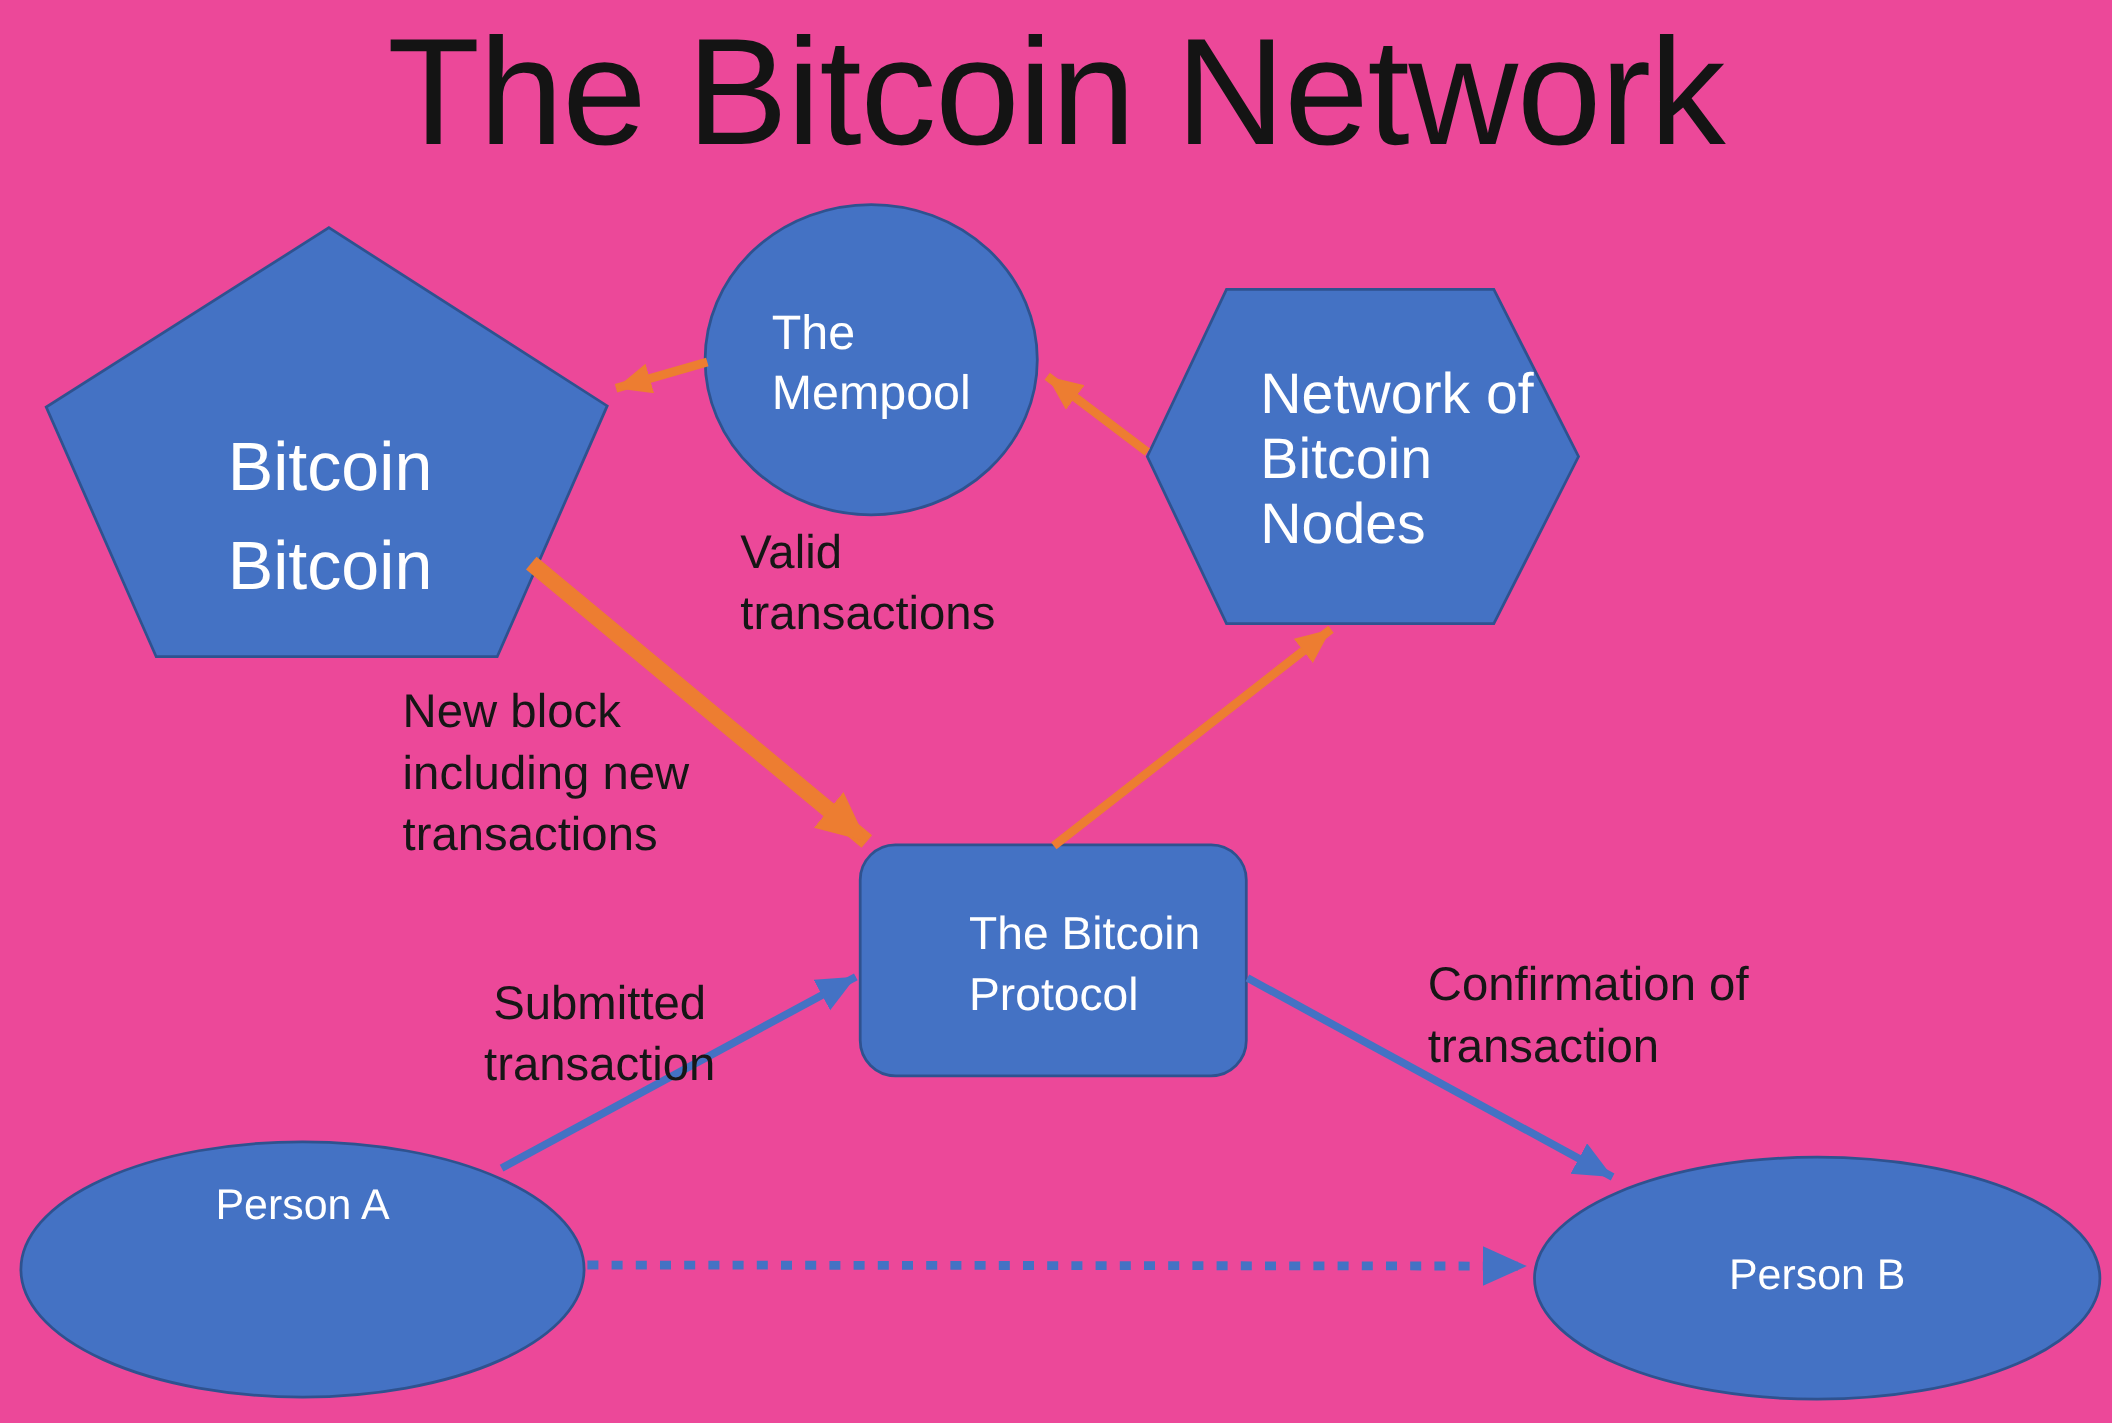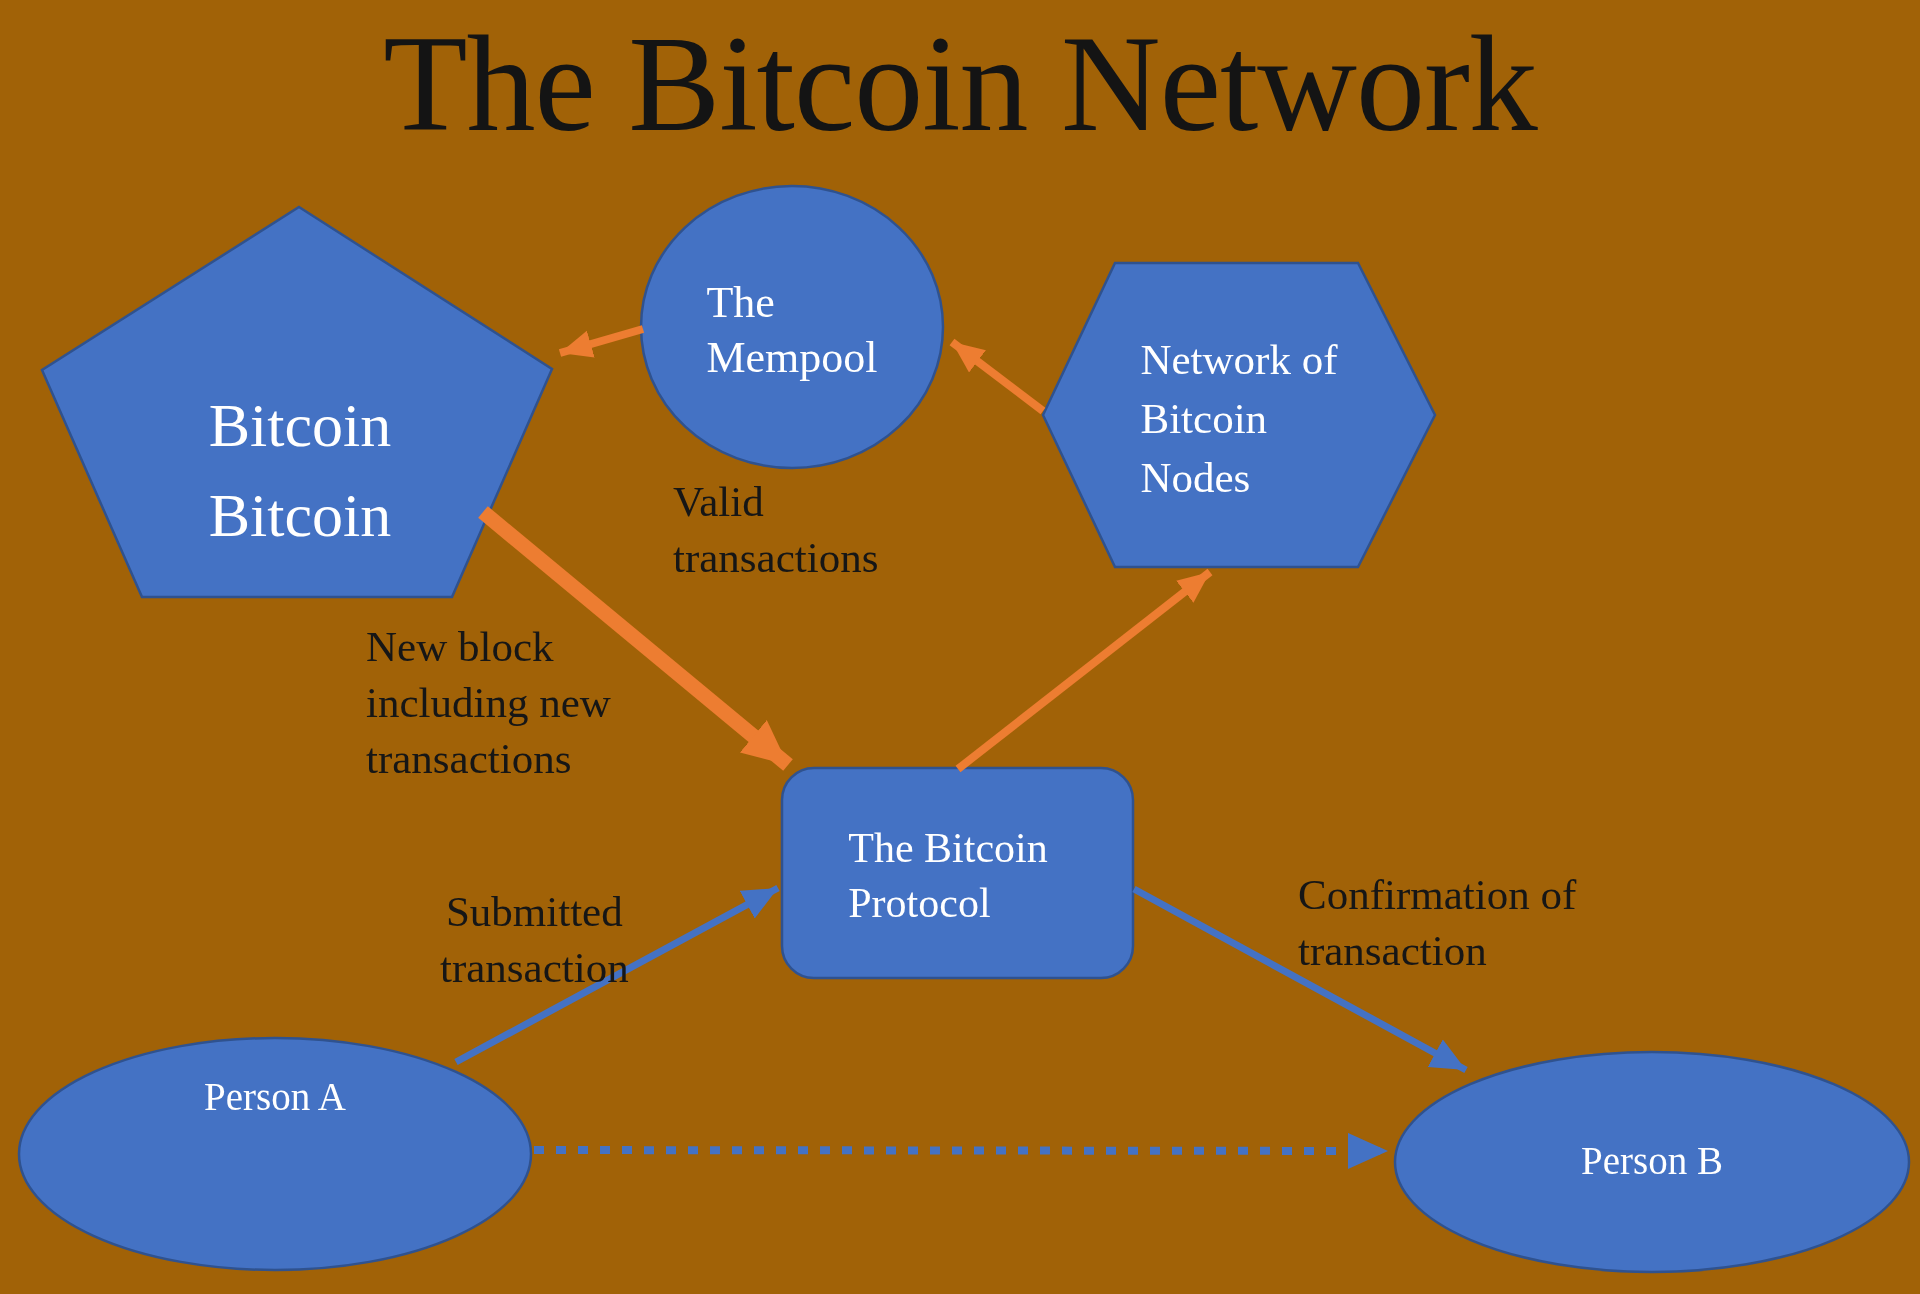--- a/index.html
+++ b/index.html
@@ -1,18 +1,18 @@
 <!DOCTYPE html>
 <html><head>
 <meta charset="utf-8">
 <style>
   html,body{margin:0;padding:0;background:#ffffff;}
   .canvas{
-    position:relative;width:1920px;height:1294px;background:#a16207;
-    font-family:Liberation Serif, serif;overflow:hidden;
+    position:relative;width:1920px;height:1294px;background:#ec4899;
+    font-family:Liberation Sans, sans-serif;overflow:hidden;
   }
   .layer{position:absolute;left:0;top:0;}
   .title{
     position:absolute;left:0;top:8px;width:1920px;height:152px;
     line-height:152px;text-align:center;font-size:138px;font-weight:300;
     color:#141414;letter-spacing:-1px;white-space:nowrap;
   }
   .nodelbl{
     position:absolute;transform:translate(-50%,-50%);
     color:#ffffff;text-align:left;white-space:nowrap;
@@ -72,27 +72,27 @@
   <div class="nodelbl" style="left:300px;top:470px;font-size:62px;line-height:90px;">
     <div>Bitcoin</div>
     <div>Bitcoin</div>
   </div>
 
   <div class="nodelbl" style="left:792px;top:330px;font-size:44px;line-height:55px;">
     <div>The</div>
     <div>Mempool</div>
   </div>
 
-  <div class="nodelbl" style="left:1239px;top:418px;font-size:43px;line-height:59px;">
+  <div class="nodelbl" style="left:1270px;top:418px;font-size:52px;line-height:59px;">
     <div>Network of</div>
     <div>Bitcoin</div>
     <div>Nodes</div>
   </div>
 
-  <div class="nodelbl" style="left:948px;top:876px;font-size:42px;line-height:55px;">
+  <div class="nodelbl" style="left:986px;top:876px;font-size:42px;line-height:55px;">
     <div>The Bitcoin</div>
     <div>Protocol</div>
   </div>
 
   <div class="nodelbl" style="left:275px;top:1096px;font-size:39px;">Person A</div>
 
   <div class="nodelbl" style="left:1652px;top:1160px;font-size:39px;">Person B</div>
 
   <div class="lbl" style="left:673px;top:474px;">
     <div>Valid</div>

